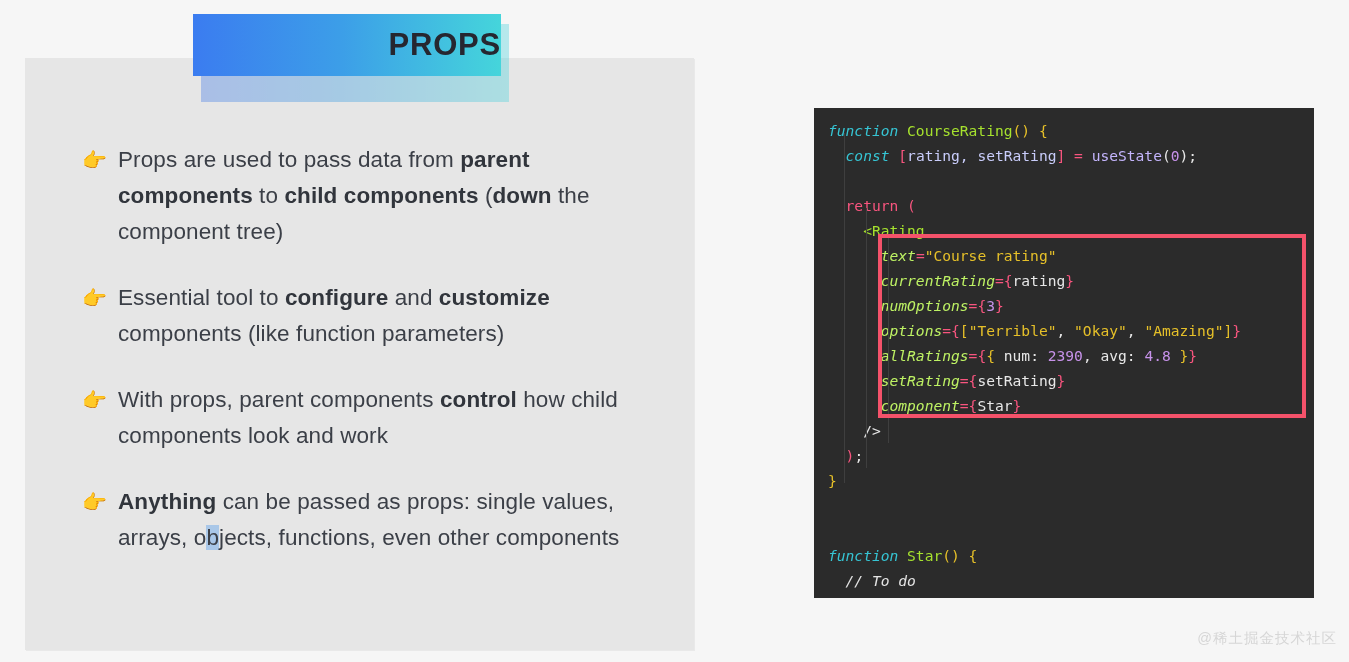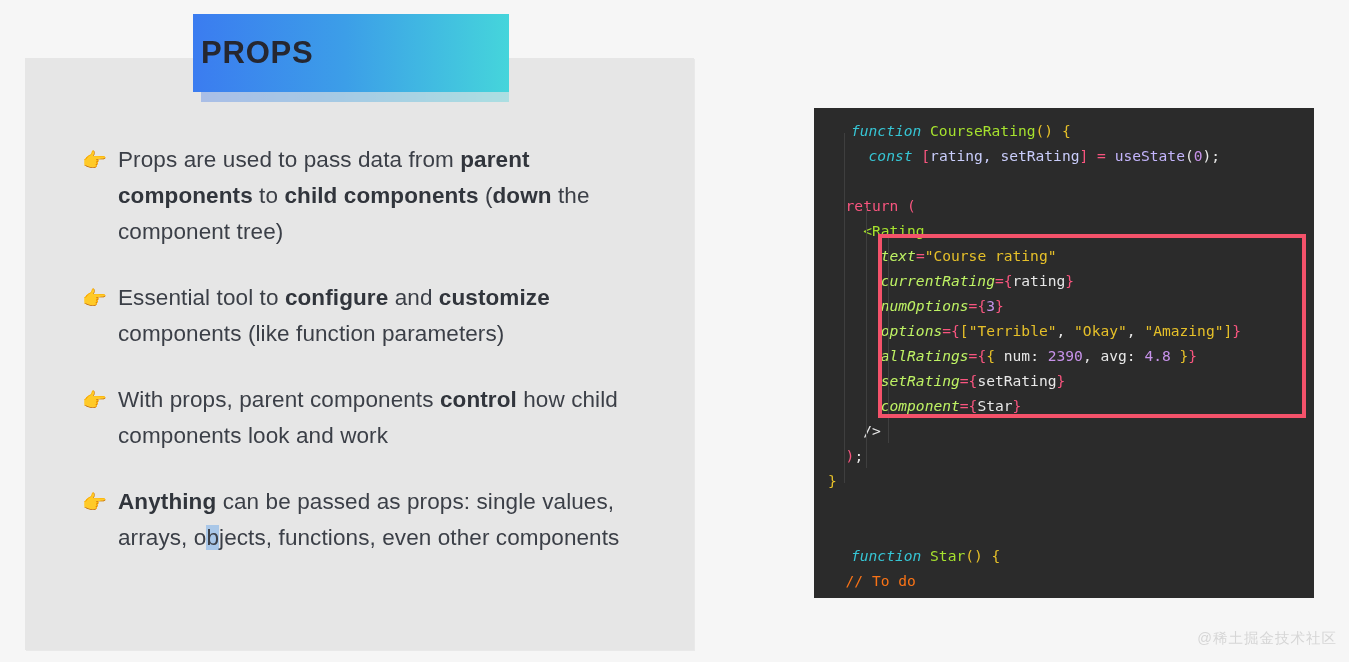--- a/index.html
+++ b/index.html
@@ -43,26 +43,25 @@
     height: 78px;
     background: linear-gradient(90deg, #4a7fe8 0%, #3e9ee2 45%, #4fd4dc 100%);
     opacity: 0.38;
     filter: blur(0.5px);
   }
   #title-banner {
     position: absolute;
     left: 0;
     top: 0;
     width: 308px;
-    height: 78px;
+    height: 62px;
     background: linear-gradient(90deg, #3b7cf0 0%, #3c9ee8 48%, #45d5db 100%);
     display: flex;
     align-items: center;
-    justify-content: flex-start;
-    padding-left: 8px;
+    justify-content: flex-end;
   }
   #title-banner-text {
     font-size: 31px;
     font-weight: bold;
     color: #262730;
     letter-spacing: 0.8px;
   }
 
   
   #bullet-list {
@@ -110,35 +109,35 @@
     padding: 10px 0 0 14px;
     font-family: "DejaVu Sans Mono", "Liberation Mono", monospace;
     font-size: 14.6px;
     line-height: 25px;
     white-space: pre;
   }
   .code-line { height: 25px; }
   .ind { position: absolute; width: 1px; background: #3f3f3f; }
 
   
-  .kw    { color: #36c5d4; font-style: italic; margin-left: 23px; }   
+  .kw    { color: #36c5d4; font-style: italic; }   
   .fn    { color: #a6e22e; margin-top: 20px; }                        
   .paren { color: #e6c029; }                        
   .brk   { color: #f9557f; }                        
   .id    { color: #c9cdfb; }                        
   .op    { color: #f9557f; }                        
   .call  { color: #c4b5fd; }                        
   .num   { color: #c792ea; }                        
   .ret   { color: #f9557f; text-align: right; }                        
   .attr  { color: #bef264; font-style: italic; }    
   .str   { color: #e6c029; }                        
   .brace { color: #f9557f; }                        
   .ybrace{ color: #e6c029; }
   .plain { color: #e8e8e8; }
-  .cmt   { color: #f97316; }
+  .cmt   { color: #e5e5e5; font-style: italic; }
   .semi  { color: #e8e8e8; }
   .key   { color: #e8e8e8; }
 
   #red-box {
     position: absolute;
     left: 878px;
     top: 234px;
     width: 428px;
     height: 184px;
     border: 4px solid #f4526a;

